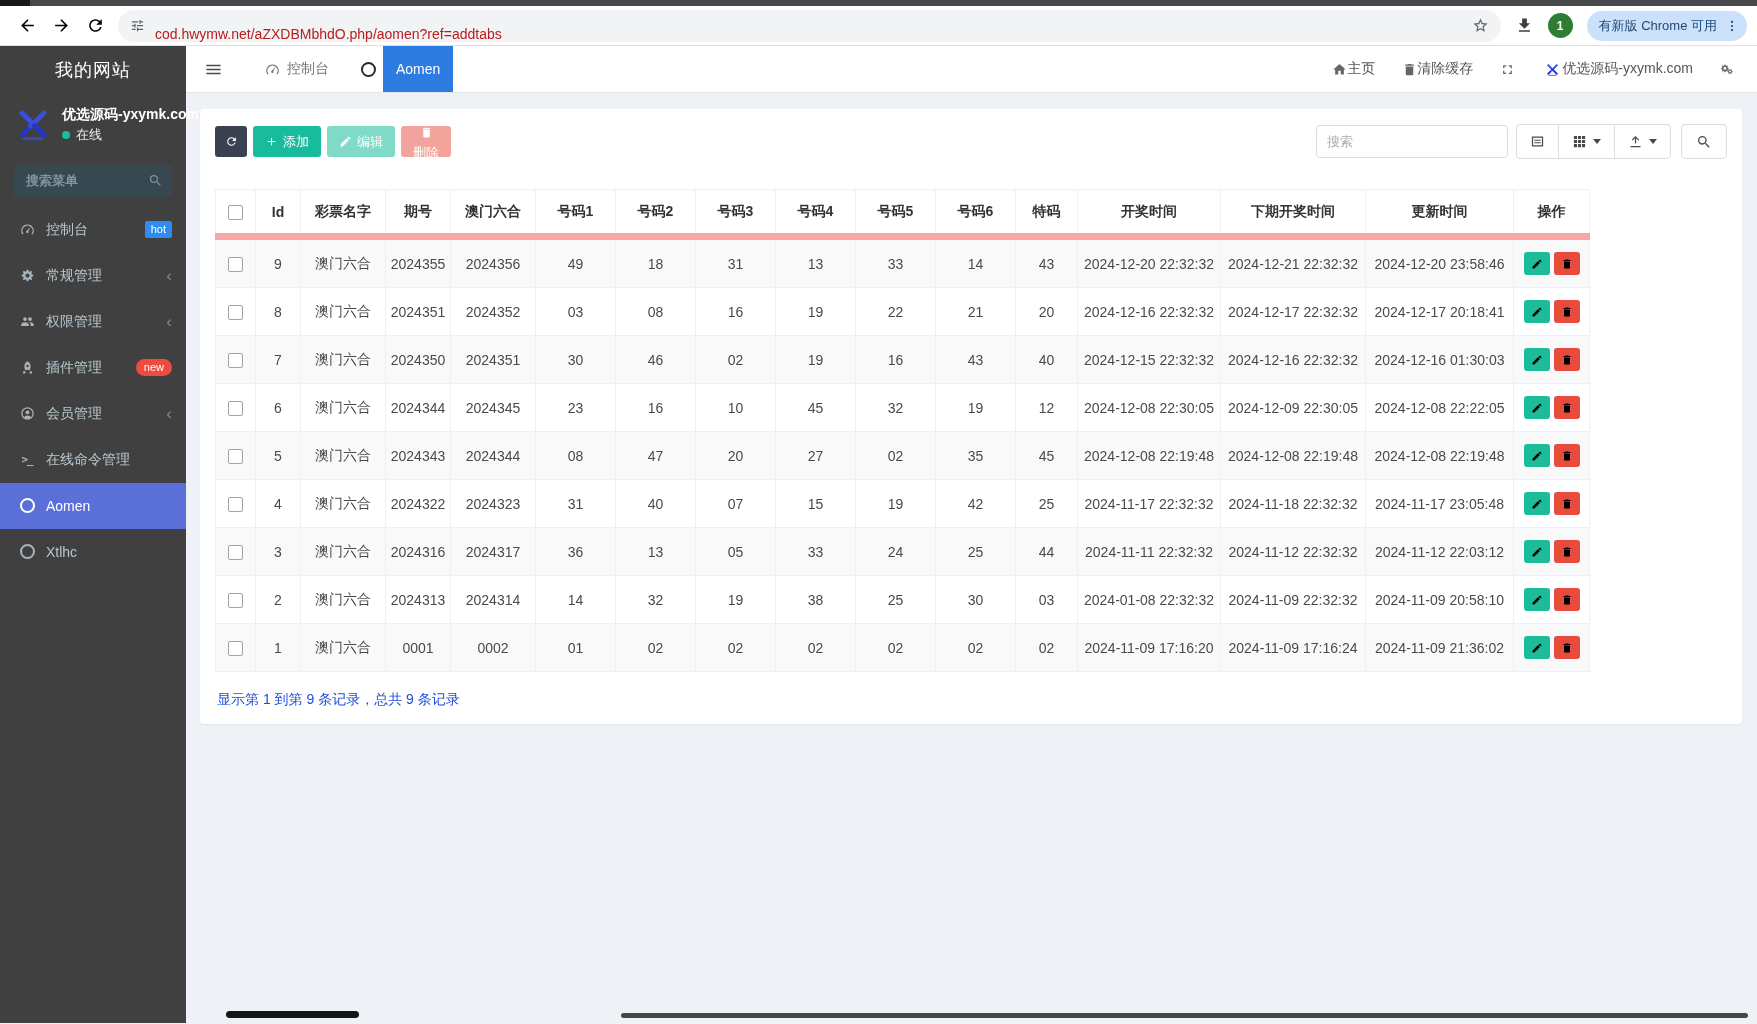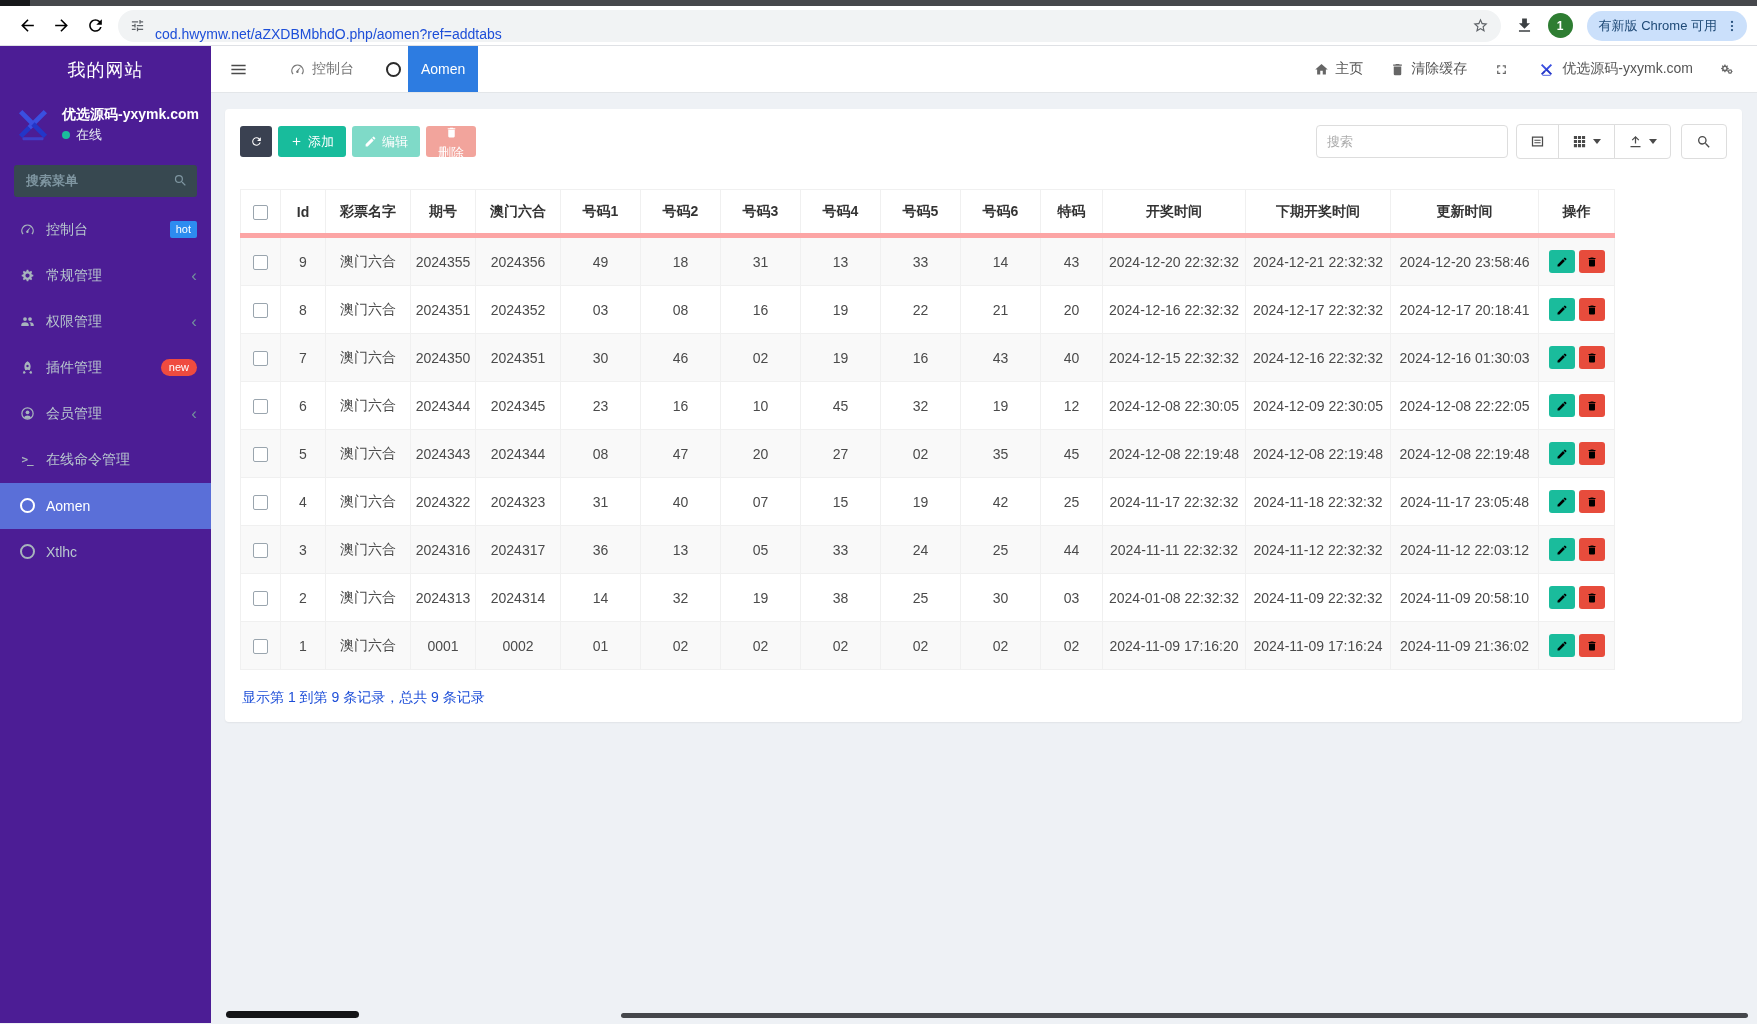--- a/index.html
+++ b/index.html
@@ -13,33 +13,33 @@
   .chrome{height:46px;background:#fff;border-bottom:1px solid #dfe1e5;box-sizing:border-box;}
   .chrome-topstrip{height:6px;background:#46484c;position:relative;}
   .chrome-topstrip .corner{position:absolute;left:0;top:0;width:30px;height:6px;background:#17181a;}
   .chrome-bar{height:39px;display:flex;align-items:center;padding:0 10px;}
   .nav-ico{width:30px;height:30px;border-radius:50%;display:flex;align-items:center;justify-content:center;color:#5f6368;margin:0 2px;}
   .nav-ico svg{width:19px;height:19px;}
   .nav-ico.fwd{color:#9aa0a6;}
   .omnibox{flex:1;height:32px;background:#f1f3f4;border-radius:16px;display:flex;align-items:center;
            padding:0 12px;margin:0 8px 0 6px;}
   .omnibox .tune{color:#5f6368;}.omnibox .tune svg{width:15px;height:15px;}
-  .omnibox .url{flex:1;font-size:14px;color:#1d4ed8;margin-left:10px;white-space:nowrap;overflow:hidden;margin-top:16px;}
+  .omnibox .url{flex:1;font-size:14px;color:#b91c1c;margin-left:10px;white-space:nowrap;overflow:hidden;margin-top:16px;}
   .omnibox .star{color:#5f6368;}.omnibox .star svg{width:17px;height:17px;}
   .chrome-right{display:flex;align-items:center;gap:14px;margin-left:6px;}
   .dl{color:#3c4043;}.dl svg{width:19px;height:19px;}
   .avatar{width:25px;height:25px;border-radius:50%;background:#2e7d32;color:#fff;font-size:12px;
           display:flex;align-items:center;justify-content:center;font-weight:bold;}
   .update-pill{height:30px;background:#cbe0fb;border-radius:15px;display:flex;align-items:center;
                padding:0 8px 0 12px;color:#1e4976;font-size:13px;}
   .update-pill .dots{margin-left:8px;color:#1e4976;}.update-pill .dots svg{width:14px;height:14px;}
 
   
   .app{display:flex;height:977px;}
-  .sidebar{width:211px;background:#4c1d95;flex:none;color:#b8c7ce;position:relative;}
+  .sidebar{width:186px;background:#404040;flex:none;color:#b8c7ce;position:relative;}
   .main{flex:1;display:flex;flex-direction:column;min-width:0;background:#eef1f5;}
 
   
   .site-title{height:48px;line-height:48px;text-align:center;color:#fff;font-size:18px;letter-spacing:1px;}
   .user-panel{display:flex;align-items:center;gap:10px;padding:10px 14px 8px 14px;}
   .user-logo{width:38px;height:38px;flex:none;}
   .user-meta{line-height:1.5;}
   .user-name{color:#fff;font-weight:bold;font-size:14px;white-space:nowrap;}
   .user-status{font-size:13px;color:#e8eff2;display:flex;align-items:center;gap:6px;}
   .status-dot{width:8px;height:8px;border-radius:50%;background:#1abc9c;display:inline-block;}
@@ -67,21 +67,21 @@
   .topnav{height:46px;background:#fff;border-bottom:1px solid #e3e6e9;display:flex;align-items:stretch;flex:none;}
   .hamburger{display:flex;align-items:center;padding:0 16px 0 18px;color:#4a4a4a;}
   .hamburger svg{width:19px;height:19px;}
   .tabs{display:flex;align-items:stretch;margin-left:10px;}
   .tab{display:flex;align-items:center;padding:0 16px;color:#777;font-size:14px;gap:7px;}
   .tab .ico svg{width:15px;height:15px;}
   .tab-active{display:flex;align-items:stretch;padding:0;}
   .tab-active .icon-part{display:flex;align-items:center;padding:0 7px 0 16px;color:#2b2b2b;}
   .tab-active .text-part{display:flex;align-items:center;background:#2d7ce1;color:#fff;font-size:14px;padding:0 13px;}
   .topnav-right{margin-left:auto;display:flex;align-items:center;gap:27px;padding-right:22px;color:#555;font-size:14px;}
-  .tn-item{display:flex;align-items:center;gap:6px;color:#555;}
+  .tn-item{display:flex;align-items:center;color:#555;}
   .tn-item .ico svg{width:15px;height:15px;}
   .tn-item .ico{color:#666;}
   .tn-logo{width:20px;height:20px;}
 
   
   .content{padding:16px 15px 0 14px;}
   .card{background:#fff;border-radius:4px;box-shadow:0 1px 2px rgba(0,0,0,.06);padding:15px;min-height:560px;box-sizing:border-box;}
   .toolbar{display:flex;align-items:center;}
   .btn{height:31px;border:none;border-radius:3px;color:#fff;font-size:13px;display:inline-flex;align-items:center;
        gap:5px;padding:0 12px;margin-right:6px;font-family:inherit;cursor:pointer;}
@@ -103,21 +103,21 @@
   .caret{width:0;height:0;border-left:4px solid transparent;border-right:4px solid transparent;
          border-top:5px solid #4a4a4a;display:inline-block;margin-left:6px;}
   .btn-search-toggle{height:33px;width:44px;background:#fff;border:1px solid #ddd;border-radius:4px;margin-left:10px;
                      display:inline-flex;align-items:center;justify-content:center;color:#4a4a4a;cursor:pointer;}
   .btn-search-toggle svg{width:16px;height:16px;}
 
   
   .tablewrap{margin-top:30px;}
   table.grid{border-collapse:collapse;table-layout:fixed;width:1374px;font-size:14px;}
   table.grid th,table.grid td{border:1px solid #f0f0f0;text-align:center;padding:0;height:44px;}
-  table.grid th{color:#333;font-weight:bold;border-bottom:5px solid #fca5a5;height:43px;background:#fff;}
+  table.grid th{color:#333;font-weight:bold;border-bottom:7px solid #fca5a5;height:43px;background:#fff;}
   table.grid td{color:#4a4a4a;height:47px;}
   tbody tr:nth-child(odd){background:#f9f9f9;}
   .cb{width:13px;height:13px;border:1px solid #9aa5ae;border-radius:2px;background:#fff;display:inline-block;vertical-align:middle;}
   .act-btn{width:26px;height:23px;border-radius:3px;display:inline-flex;align-items:center;justify-content:center;
            color:#fff;margin:0 2px;cursor:pointer;}
   .act-btn svg{width:12px;height:12px;}
   .act-edit{background:#1abc9c;}
   .act-del{background:#e74c3c;}
   .table-footer{margin-top:19px;color:#1d4ed8;font-size:14px;padding-left:2px;}
 

